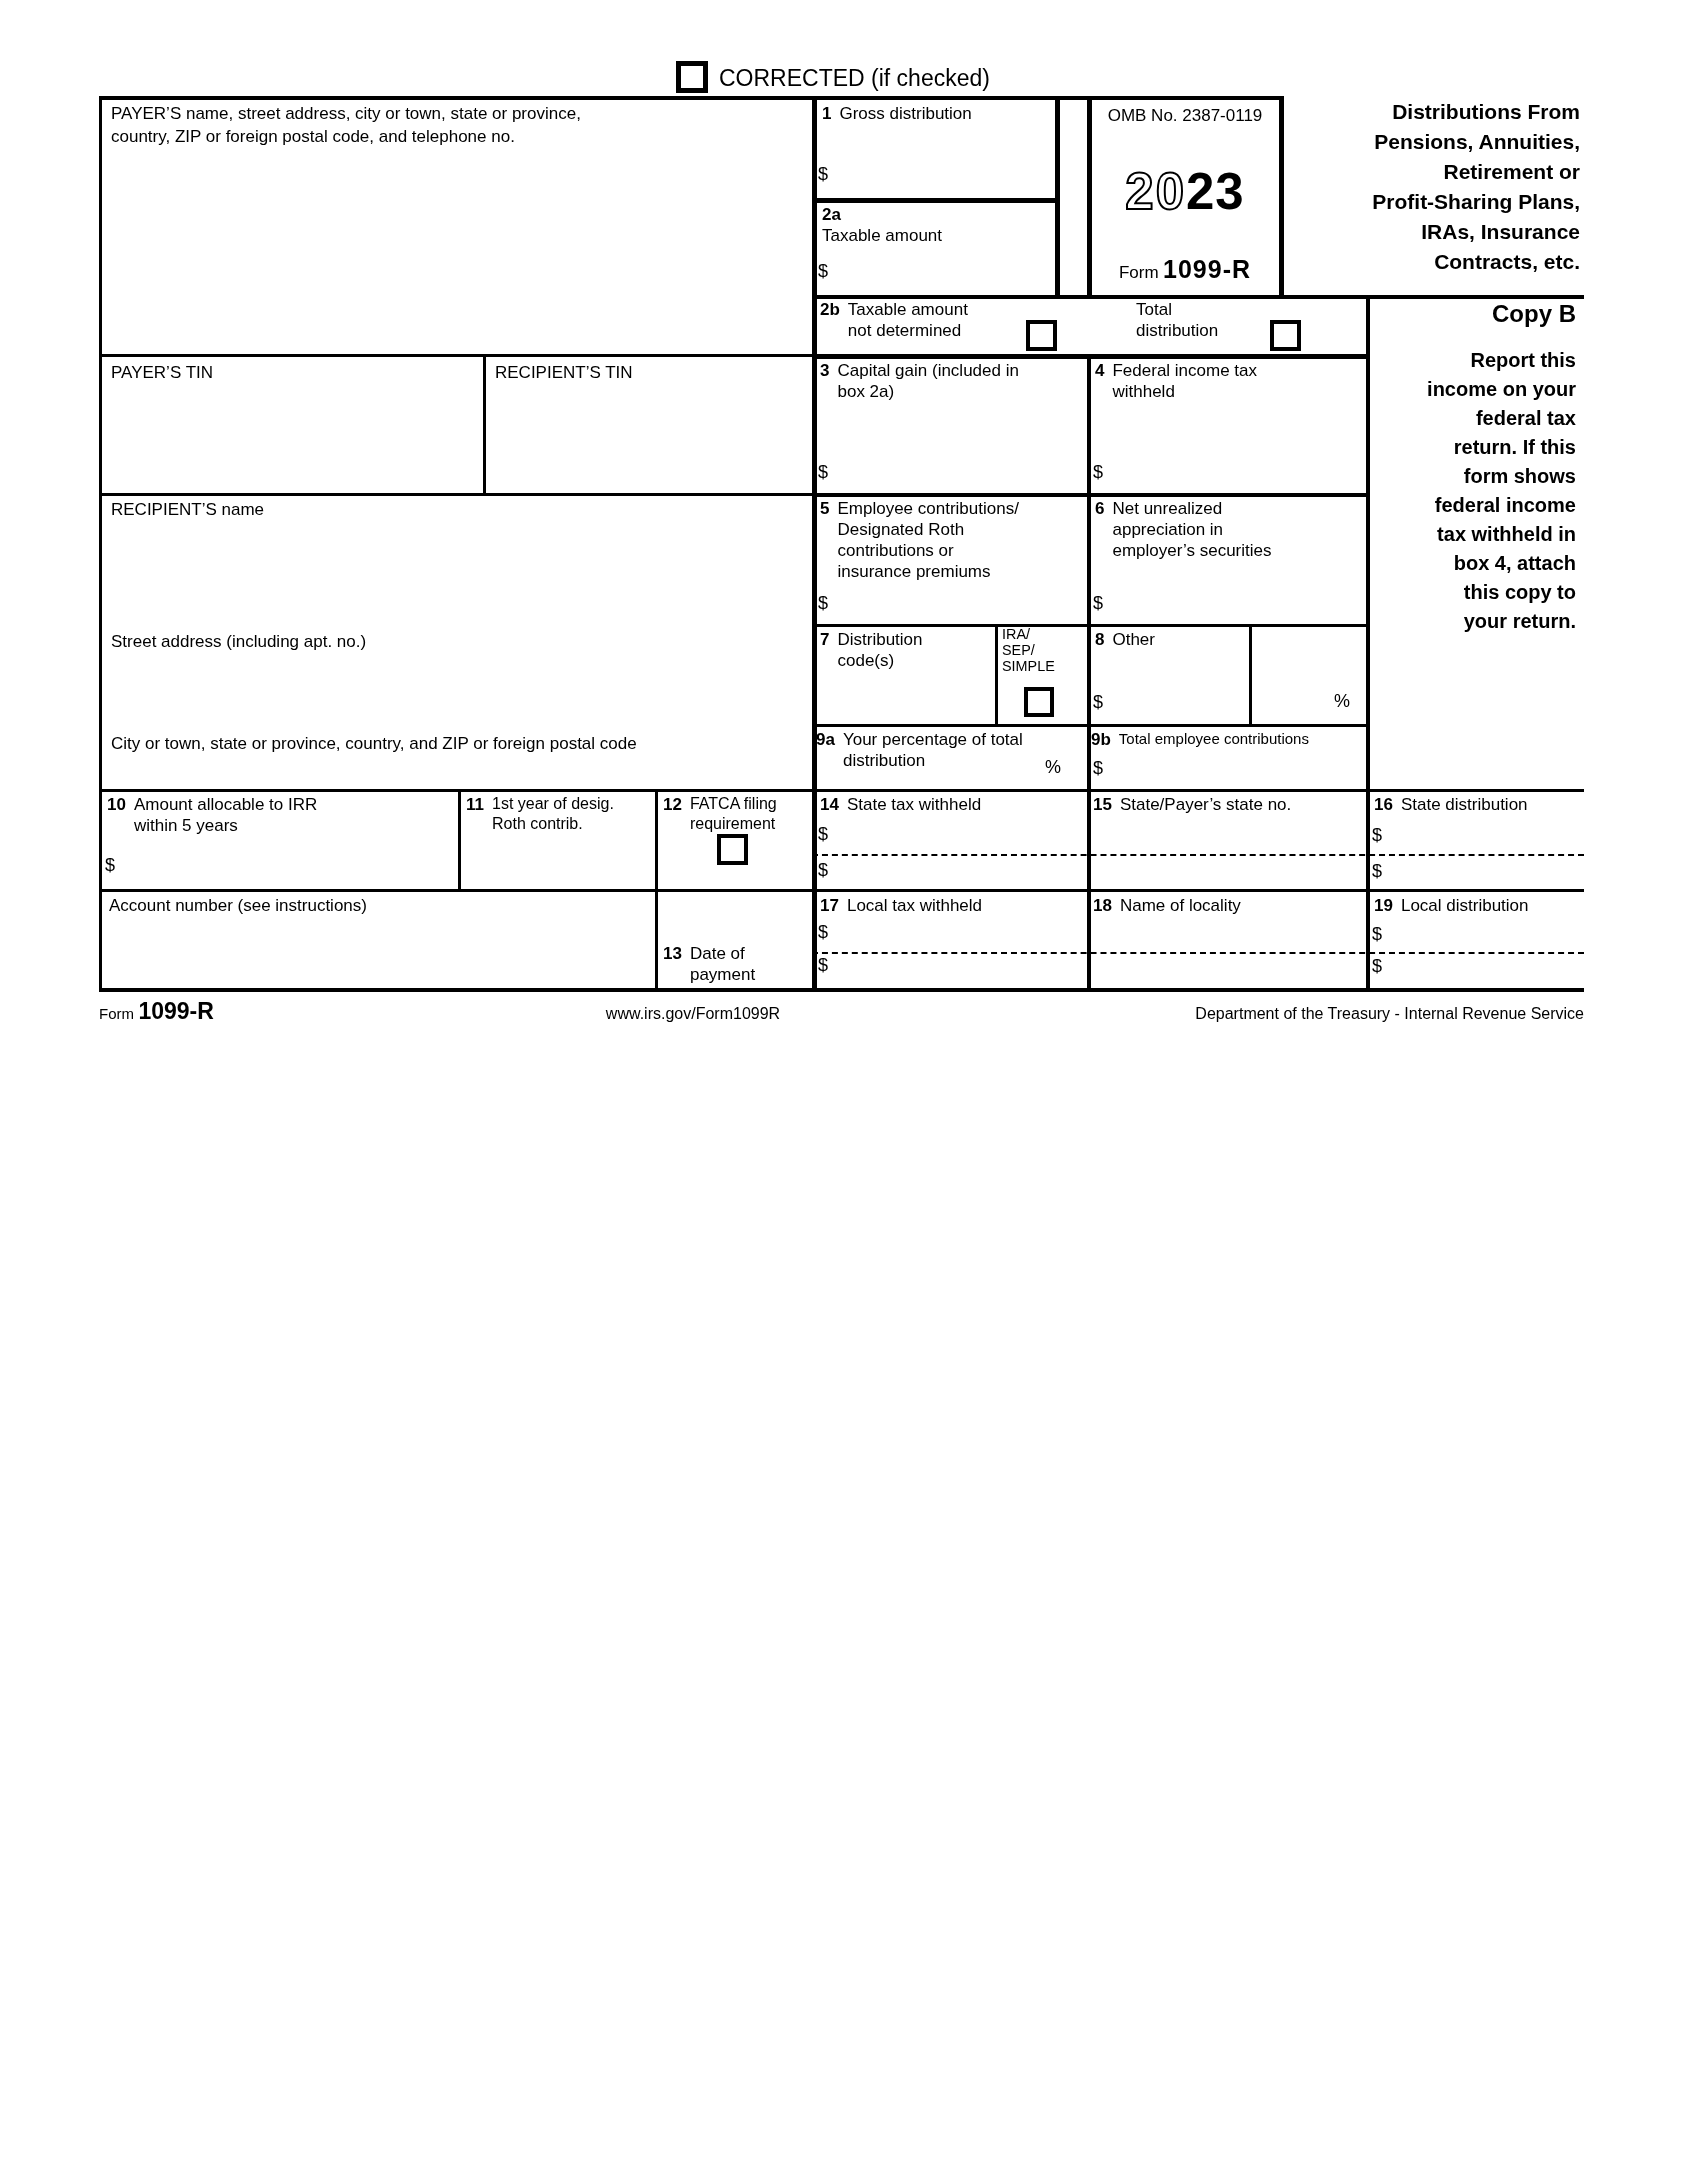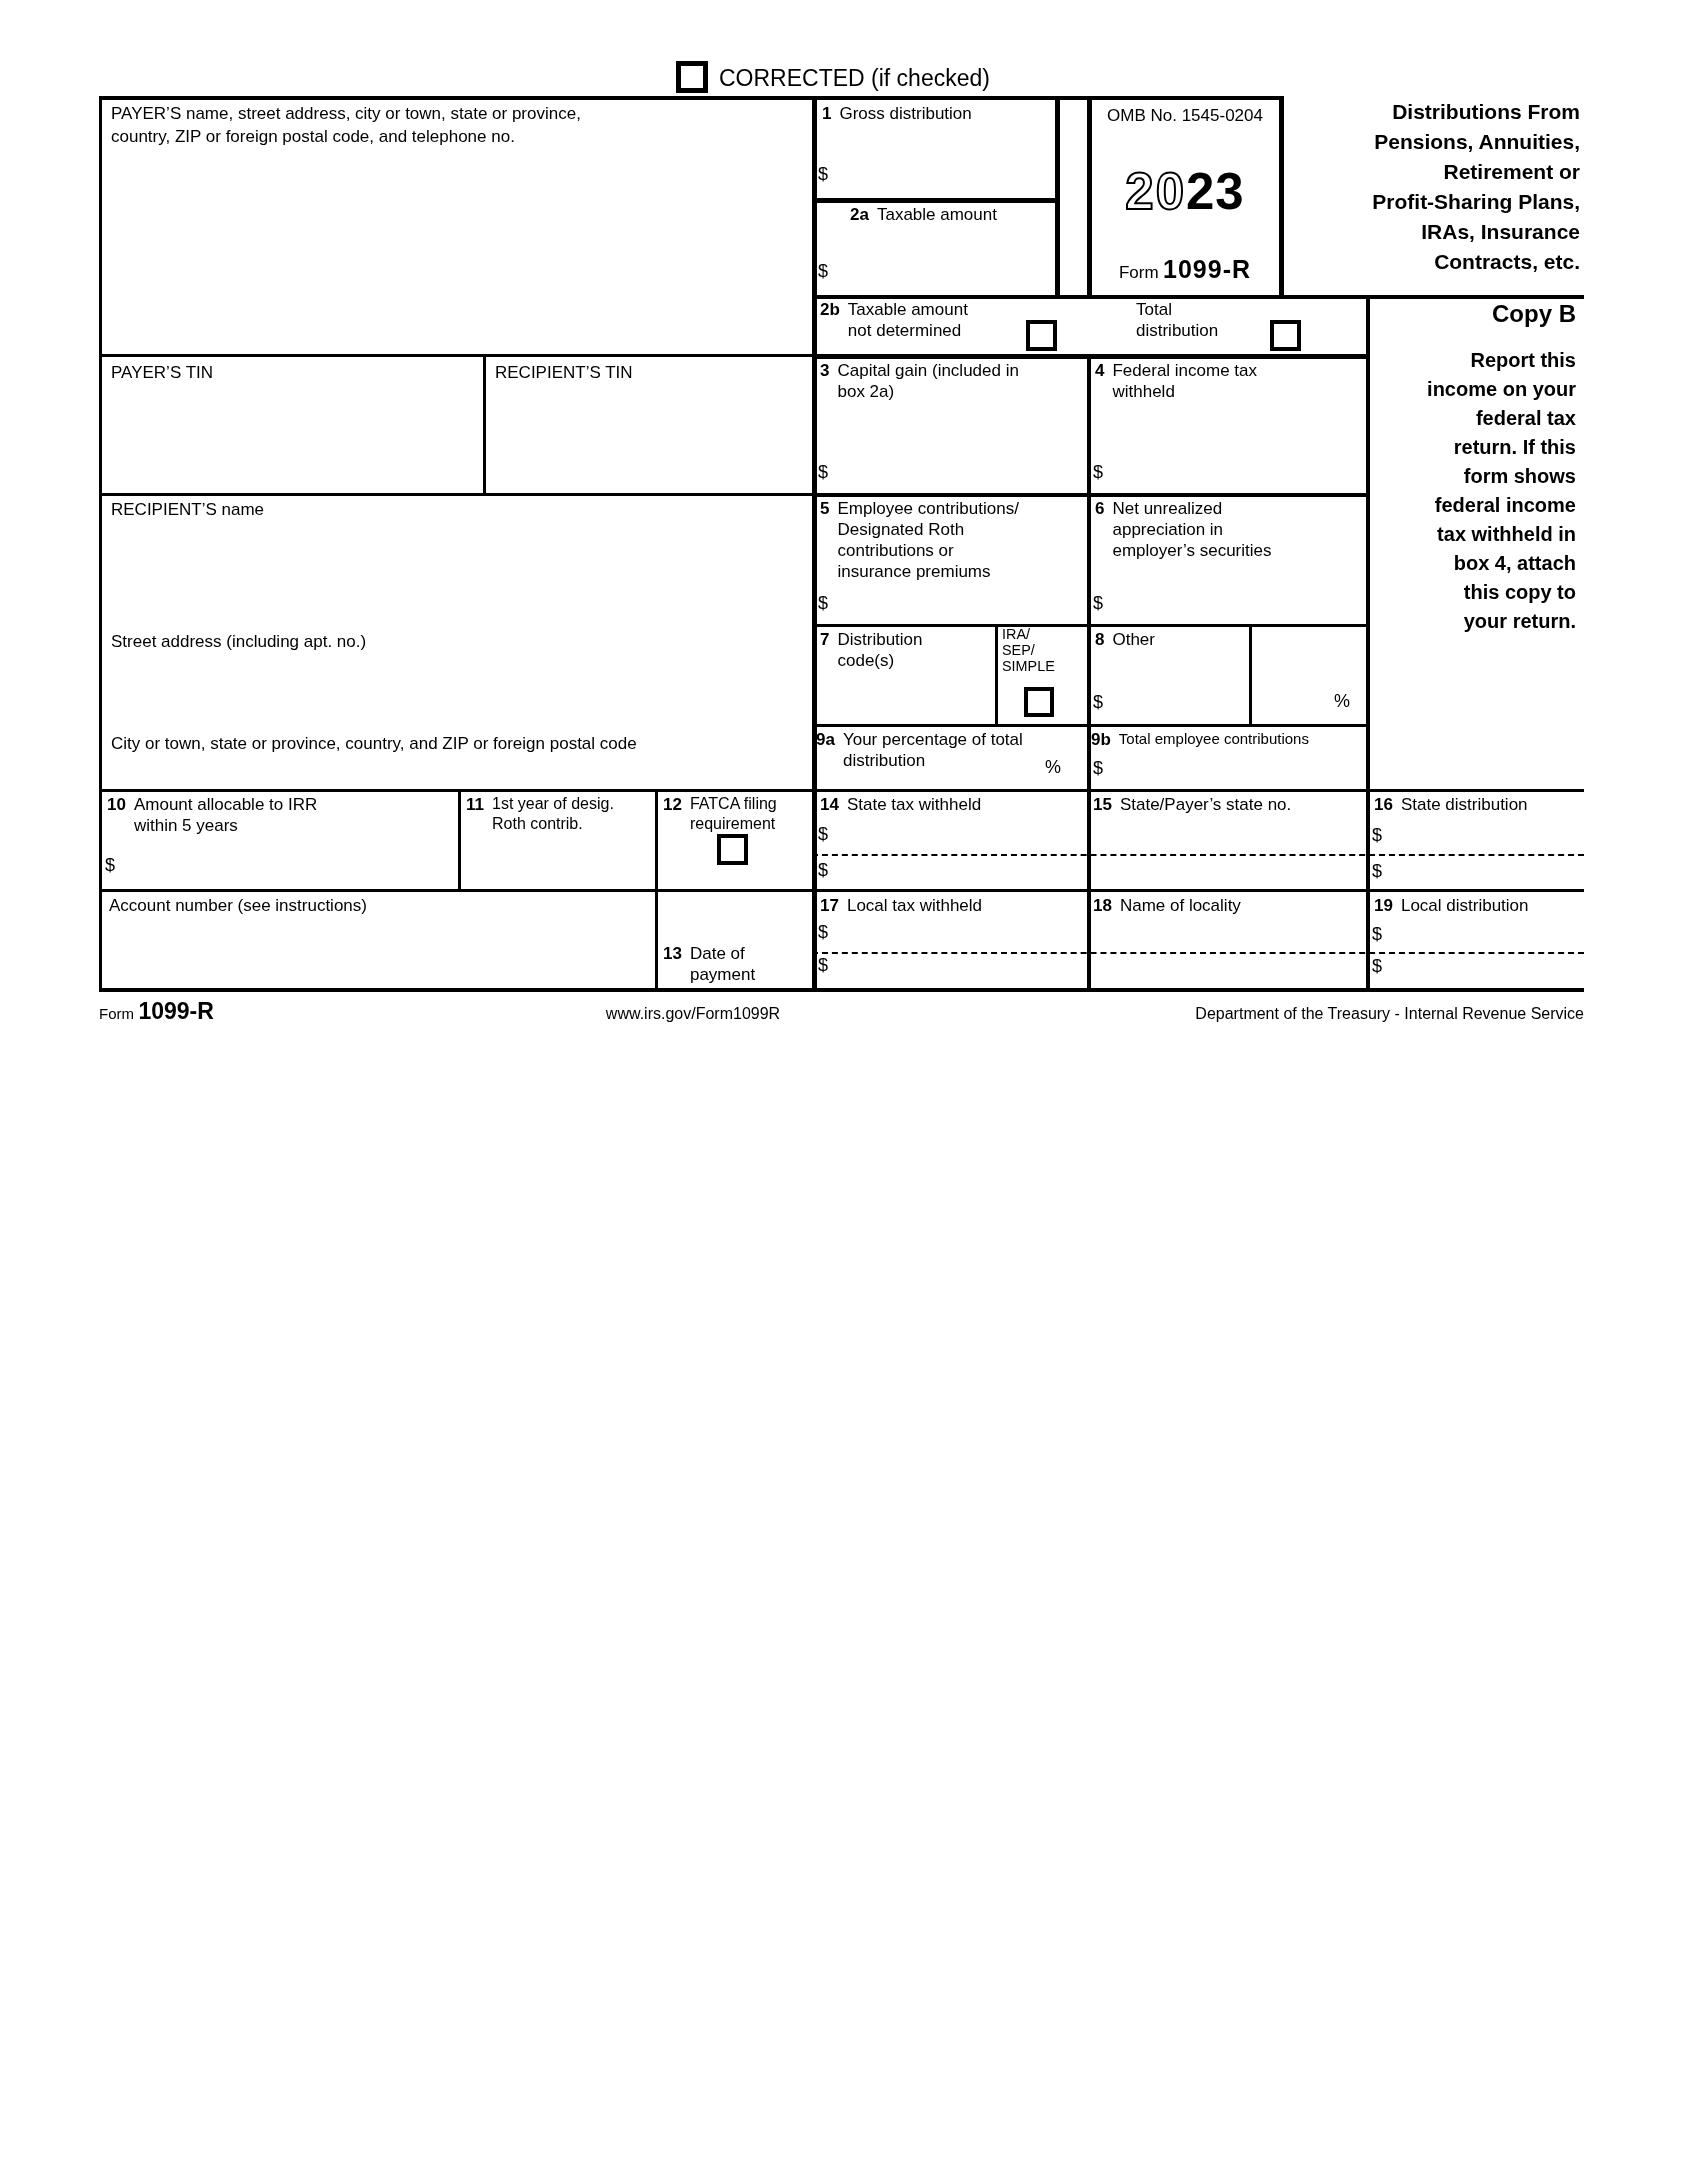--- a/index.html
+++ b/index.html
@@ -57,27 +57,27 @@
   <div class="vl" style="left:1249px;top:624px;width:3px;height:100px;"></div>
 
   <div class="abs lbl pre" style="left:111px;top:102px;width:683px;font-size:17px;line-height:23px;">PAYER’S name, street address, city or town, state or province,
 country, ZIP or foreign postal code, and telephone no.</div>
 
   <div class="cell" style="left:822px;top:103px;width:226px;">
     <b class="num">1</b>
     <span class="lbl">Gross distribution</span>
   </div>
   <div class="cur" style="left:818px;top:164px;">$</div>
-  <div class="cell" style="left:850px;top:204px;width:230px;">
+  <div class="cell" style="left:822px;top:204px;width:230px;flex-direction:column;">
     <b class="num">2a</b>
     <span class="lbl">Taxable amount</span>
   </div>
   <div class="cur" style="left:818px;top:261px;">$</div>
 
-  <div class="abs" style="left:1087px;top:106px;width:196px;text-align:center;font-size:17px;">OMB No. 1545-0204</div>
+  <div class="abs" style="left:1087px;top:106px;width:196px;text-align:center;font-size:17px;">OMB No. 2387-0119</div>
   <div class="abs" style="left:1087px;top:162px;width:196px;text-align:center;"><span class="yr-outline">20</span><span class="yr-bold">23</span></div>
   <div class="abs" style="left:1087px;top:255px;width:196px;text-align:center;">
     <span style="font-size:17px;">Form</span>
     <span style="font-size:25px;font-weight:700;letter-spacing:1px;">1099-R</span>
   </div>
 
   <div class="abs pre" style="left:1287px;top:97px;width:293px;text-align:right;font-weight:700;font-size:21px;line-height:30px;">Distributions From
 Pensions, Annuities,
 Retirement or
 Profit-Sharing Plans,

